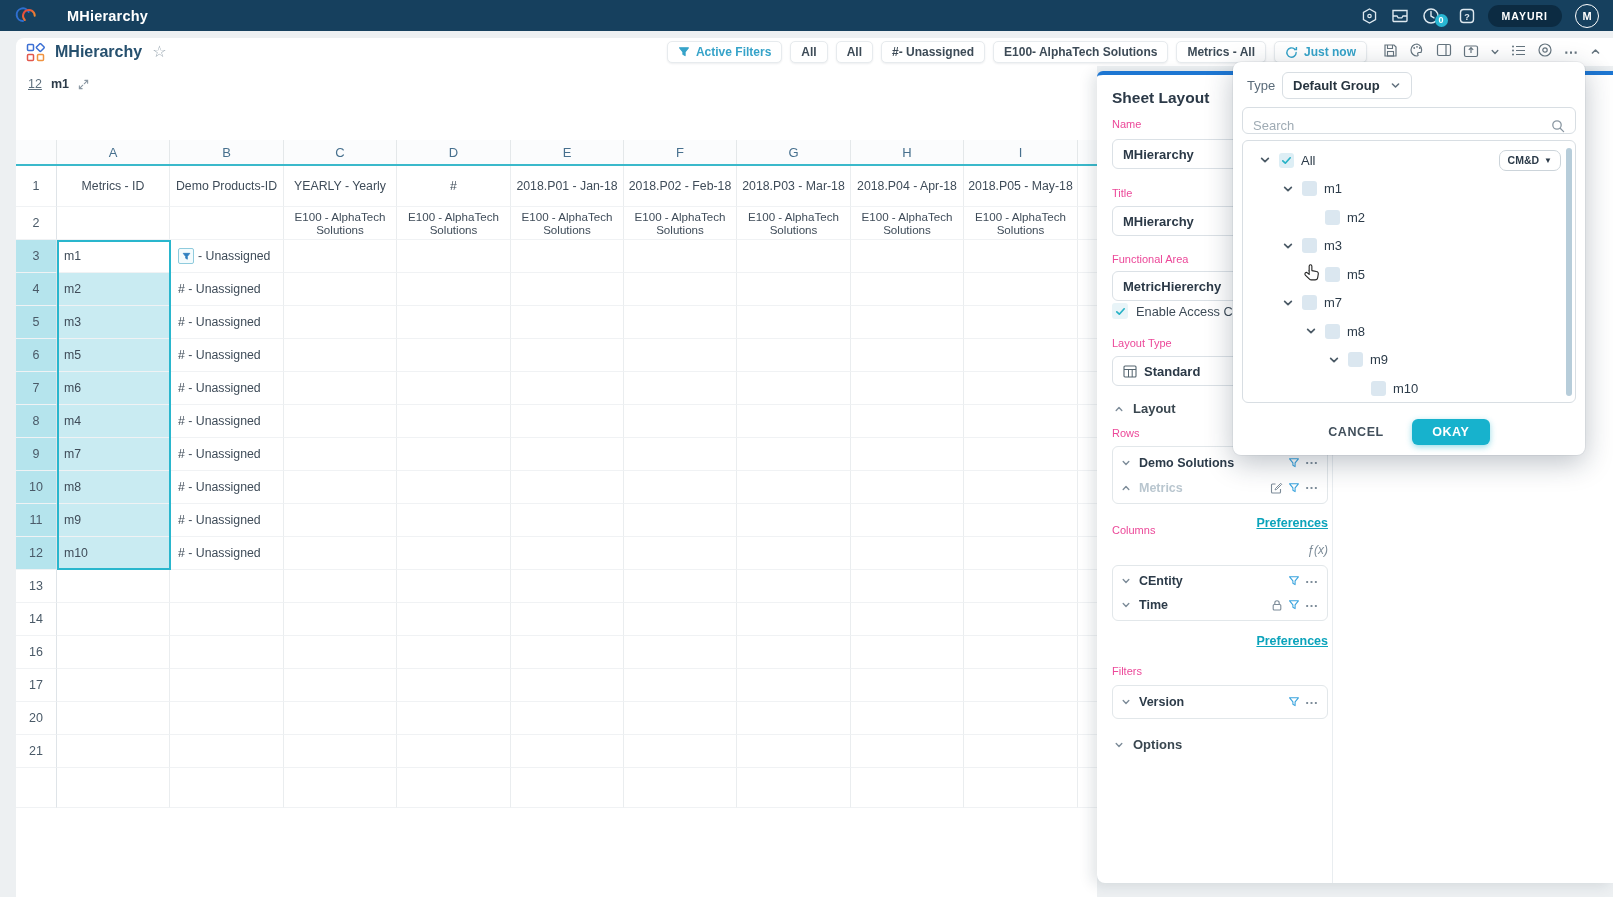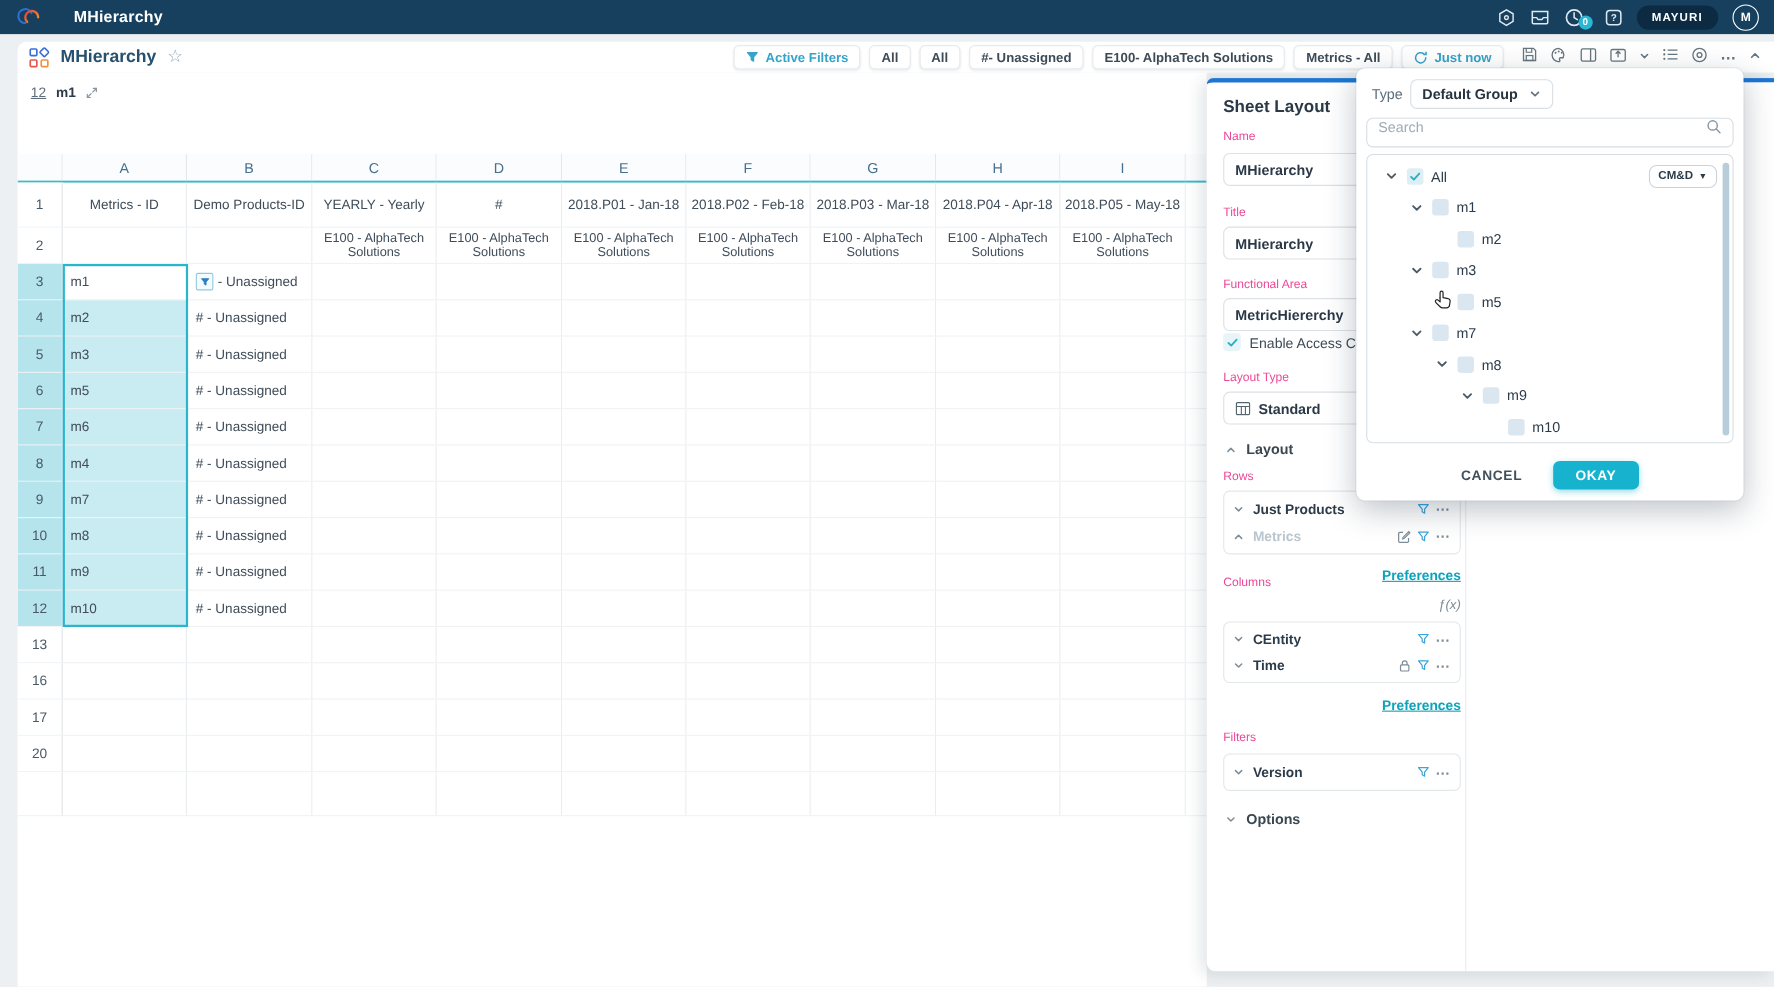--- a/index.html
+++ b/index.html
@@ -58,21 +58,21 @@
 .pbox{position:absolute;width:216px;border:1px solid #e2e7ea;border-radius:6px;padding:3px 8px;display:flex;flex-direction:column;justify-content:space-around;background:#fff}
 .pbox-row{height:26px;display:flex;align-items:center;gap:8px;font-size:12.5px;font-weight:bold;color:#2c3b49}
 .muted{color:#b9c6cf}
 .row-icons{margin-left:auto;display:flex;align-items:center;gap:5px}
 .pref-link{position:absolute;left:0;width:216px;text-align:right;font-size:12.5px;font-weight:bold;color:#0ba3bb;text-decoration:underline}
 .fx{position:absolute;right:0;font-size:12px;font-style:italic;color:#7d8c98}
 
 .popup{position:absolute;left:1233px;top:62px;width:352px;height:393px;background:#fff;border-radius:8px;box-shadow:0 8px 28px rgba(20,40,60,.28),0 0 0 1px rgba(20,40,60,.05);z-index:10}
 .type-label{position:absolute;left:14px;top:16px;font-size:13px;color:#5a6b79}
 .type-dd{position:absolute;left:49px;top:10px;width:130px;height:27px;border:1px solid #d8dee3;border-radius:6px;display:flex;align-items:center;justify-content:space-between;padding:0 10px;font-size:13px;font-weight:bold;color:#27343f;background:#fff}
-.search-box{position:absolute;left:9px;top:45px;width:334px;height:27px;border:1px solid #d8dee3;border-radius:6px;display:flex;align-items:flex-start;padding:0 10px;font-size:13px;color:#9fabb4;background:#fff}
+.search-box{position:absolute;left:9px;top:45px;width:334px;height:27px;border:1px solid #d8dee3;border-radius:6px;display:flex;align-items:flex-end;padding:0 10px;font-size:13px;color:#9fabb4;background:#fff}
 .search-box svg{margin-left:auto}
 .tree-box{position:absolute;left:9px;top:78px;width:334px;height:263px;border:1px solid #d8dee3;border-radius:6px;overflow:hidden;padding-top:5px;background:#fff}
 .tree-row{height:28.5px;display:flex;align-items:center;gap:7px;font-size:13px;color:#2c3b49}
 .tree-check{width:15px;height:15px;border-radius:3px;background:#dbe7f0;display:flex;align-items:center;justify-content:center;flex:none}
 .tree-check.checked{background:#ddeef5}
 .chev-slot{width:14px;display:flex;justify-content:center;flex:none}
 .cmd-badge{margin-left:auto;margin-right:14px;height:21px;border:1px solid #ccd4da;border-radius:7px;padding:0 8px;display:flex;align-items:center;gap:5px;font-size:10.5px;font-weight:bold;color:#2c3b49;background:#fff}
 .cmd-caret{font-size:8px;color:#2c3b49}
 .tree-scrollbar{position:absolute;right:3px;top:7px;width:6px;height:248px;background:#b7cdda;border-radius:3px}
 .popup-btns{position:absolute;left:0;right:0;top:357px;display:flex;align-items:center;justify-content:center;gap:28px}
@@ -397,20 +397,33 @@
         <div class="g-cell " style="width:113px"></div>
         <div class="g-cell " style="width:114px"></div>
         <div class="g-cell " style="width:113px"></div>
         <div class="g-cell " style="width:113px"></div>
         <div class="g-cell " style="width:114px"></div>
         <div class="g-cell " style="width:113px"></div>
         <div class="g-cell " style="width:114px"></div>
         <div class="g-cell " style="width:30px"></div>
       </div>
       <div class="g-row" style="height:33px">
+        <div class="g-cell g-num " style="width:41px">14</div>
+        <div class="g-cell " style="width:113px"></div>
+        <div class="g-cell " style="width:114px"></div>
+        <div class="g-cell " style="width:113px"></div>
+        <div class="g-cell " style="width:114px"></div>
+        <div class="g-cell " style="width:113px"></div>
+        <div class="g-cell " style="width:113px"></div>
+        <div class="g-cell " style="width:114px"></div>
+        <div class="g-cell " style="width:113px"></div>
+        <div class="g-cell " style="width:114px"></div>
+        <div class="g-cell " style="width:30px"></div>
+      </div>
+      <div class="g-row" style="height:33px">
         <div class="g-cell g-num " style="width:41px">16</div>
         <div class="g-cell " style="width:113px"></div>
         <div class="g-cell " style="width:114px"></div>
         <div class="g-cell " style="width:113px"></div>
         <div class="g-cell " style="width:114px"></div>
         <div class="g-cell " style="width:113px"></div>
         <div class="g-cell " style="width:113px"></div>
         <div class="g-cell " style="width:114px"></div>
         <div class="g-cell " style="width:113px"></div>
         <div class="g-cell " style="width:114px"></div>
@@ -424,20 +437,33 @@
         <div class="g-cell " style="width:114px"></div>
         <div class="g-cell " style="width:113px"></div>
         <div class="g-cell " style="width:113px"></div>
         <div class="g-cell " style="width:114px"></div>
         <div class="g-cell " style="width:113px"></div>
         <div class="g-cell " style="width:114px"></div>
         <div class="g-cell " style="width:30px"></div>
       </div>
       <div class="g-row" style="height:33px">
         <div class="g-cell g-num " style="width:41px">20</div>
+        <div class="g-cell " style="width:113px"></div>
+        <div class="g-cell " style="width:114px"></div>
+        <div class="g-cell " style="width:113px"></div>
+        <div class="g-cell " style="width:114px"></div>
+        <div class="g-cell " style="width:113px"></div>
+        <div class="g-cell " style="width:113px"></div>
+        <div class="g-cell " style="width:114px"></div>
+        <div class="g-cell " style="width:113px"></div>
+        <div class="g-cell " style="width:114px"></div>
+        <div class="g-cell " style="width:30px"></div>
+      </div>
+      <div class="g-row" style="height:33px">
+        <div class="g-cell g-num " style="width:41px">21</div>
         <div class="g-cell " style="width:113px"></div>
         <div class="g-cell " style="width:114px"></div>
         <div class="g-cell " style="width:113px"></div>
         <div class="g-cell " style="width:114px"></div>
         <div class="g-cell " style="width:113px"></div>
         <div class="g-cell " style="width:113px"></div>
         <div class="g-cell " style="width:114px"></div>
         <div class="g-cell " style="width:113px"></div>
         <div class="g-cell " style="width:114px"></div>
         <div class="g-cell " style="width:30px"></div>
@@ -505,21 +531,21 @@
         </svg>
       <span>Layout</span>
     </div>
 
     <div class="plabel" style="top:352px">Rows</div>
     <div class="pbox" style="top:371px;height:58px" id="rows-box">
         <div class="pbox-row">
           <svg width="10" height="10" viewBox="0 0 10 10" style="flex:none">
             <path d="M2.2 3.6 5 6.4 7.8 3.6" fill="none" stroke="#7d8c99" stroke-width="1.4" stroke-linecap="round" stroke-linejoin="round"></path>
           </svg>
-          <span>Just Products</span>
+          <span>Demo Solutions</span>
           <span class="row-icons">
             <svg width="12" height="12" viewBox="0 0 12 12" style="flex:none">
               <path d="M1.6 1.8h8.8L7.1 5.9v3.7L4.9 8.3V5.9Z" fill="none" stroke="#3aa4de" stroke-width="1.1" stroke-linejoin="round"></path>
             </svg>
             <span class="more-dots" style="color:#7d8c99;font-size:13px">⋯</span>
           </span>
         </div>
         <div class="pbox-row">
           <svg width="10" height="10" viewBox="0 0 10 10" style="flex:none">
             <path d="M2.2 3.6 5 6.4 7.8 3.6" fill="none" stroke="#7d8c99" stroke-width="1.4" stroke-linecap="round" stroke-linejoin="round" transform="rotate(180 5 5)"></path>

